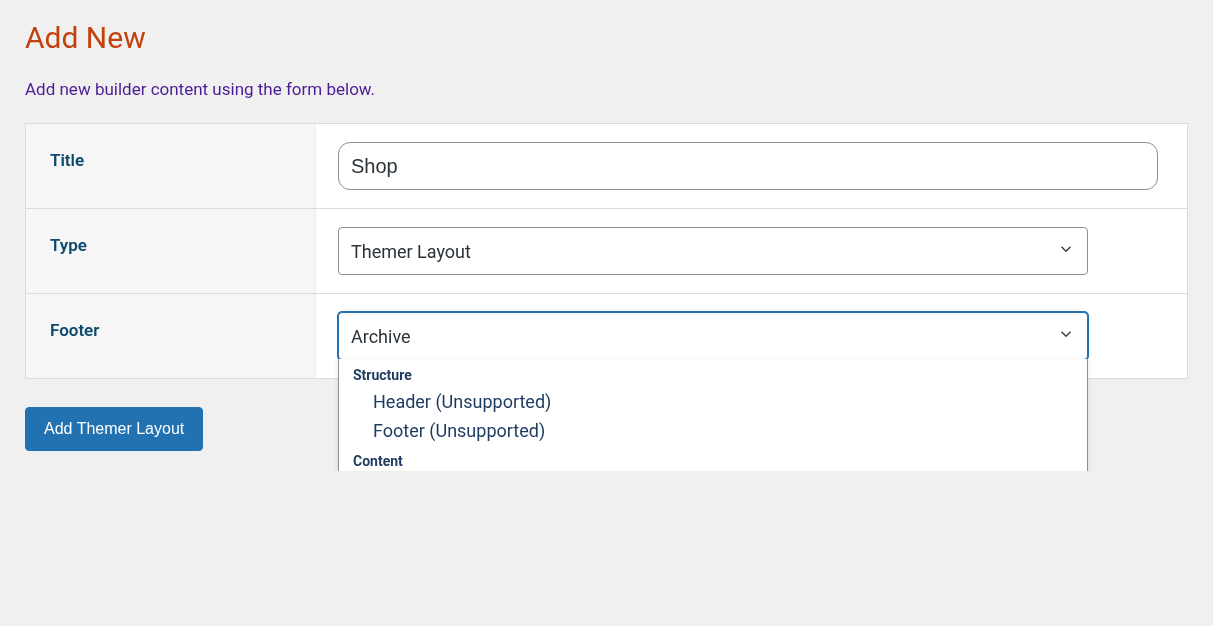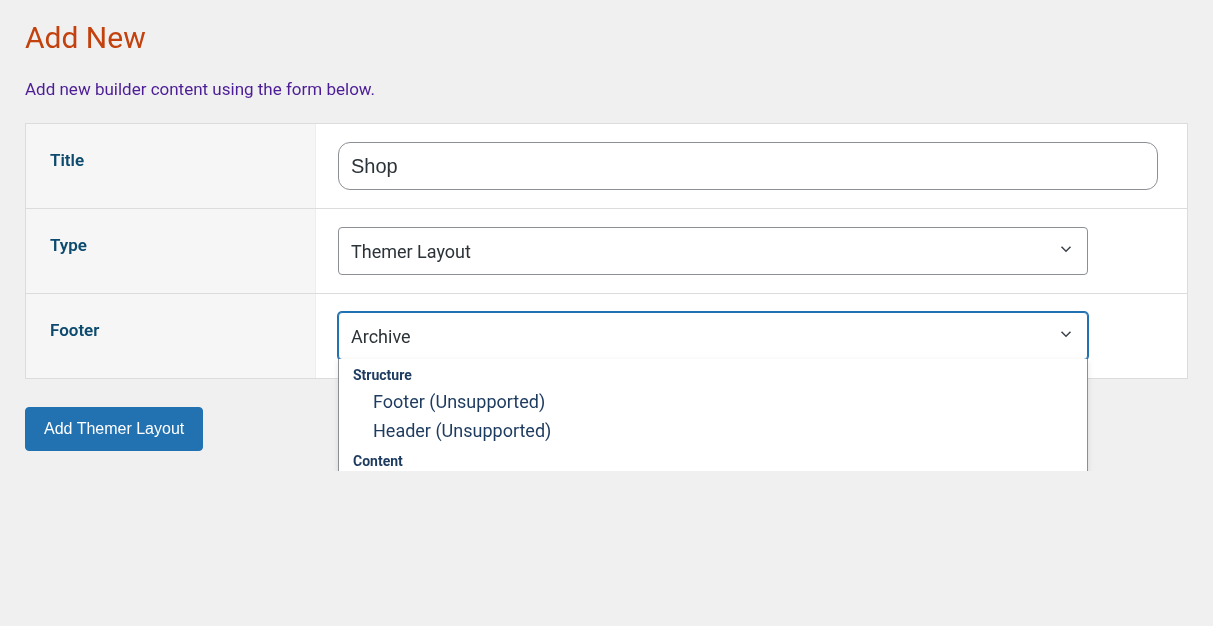--- a/index.html
+++ b/index.html
@@ -165,22 +165,22 @@
       <div class="select-box open">
         <span>Archive</span>
         <span class="chevron">
           <svg viewBox="0 0 24 24">
               <polyline points="6 9 12 15 18 9"></polyline>
             </svg>
         </span>
       </div>
       <div class="dropdown" id="layout-dropdown">
           <div class="opt-group-label">Structure</div>
+          <div class="opt-item">Header (Unsupported)</div>
           <div class="opt-item">Footer (Unsupported)</div>
-          <div class="opt-item">Header (Unsupported)</div>
           <div class="opt-group-label">Content</div>
           <div class="opt-item selected">Archive</div>
           <div class="opt-item">Singular</div>
           <div class="opt-item">404</div>
           <div class="opt-item">Part (Unsupported)</div>
         </div>
     </div>
   </div>
 
 </div>

